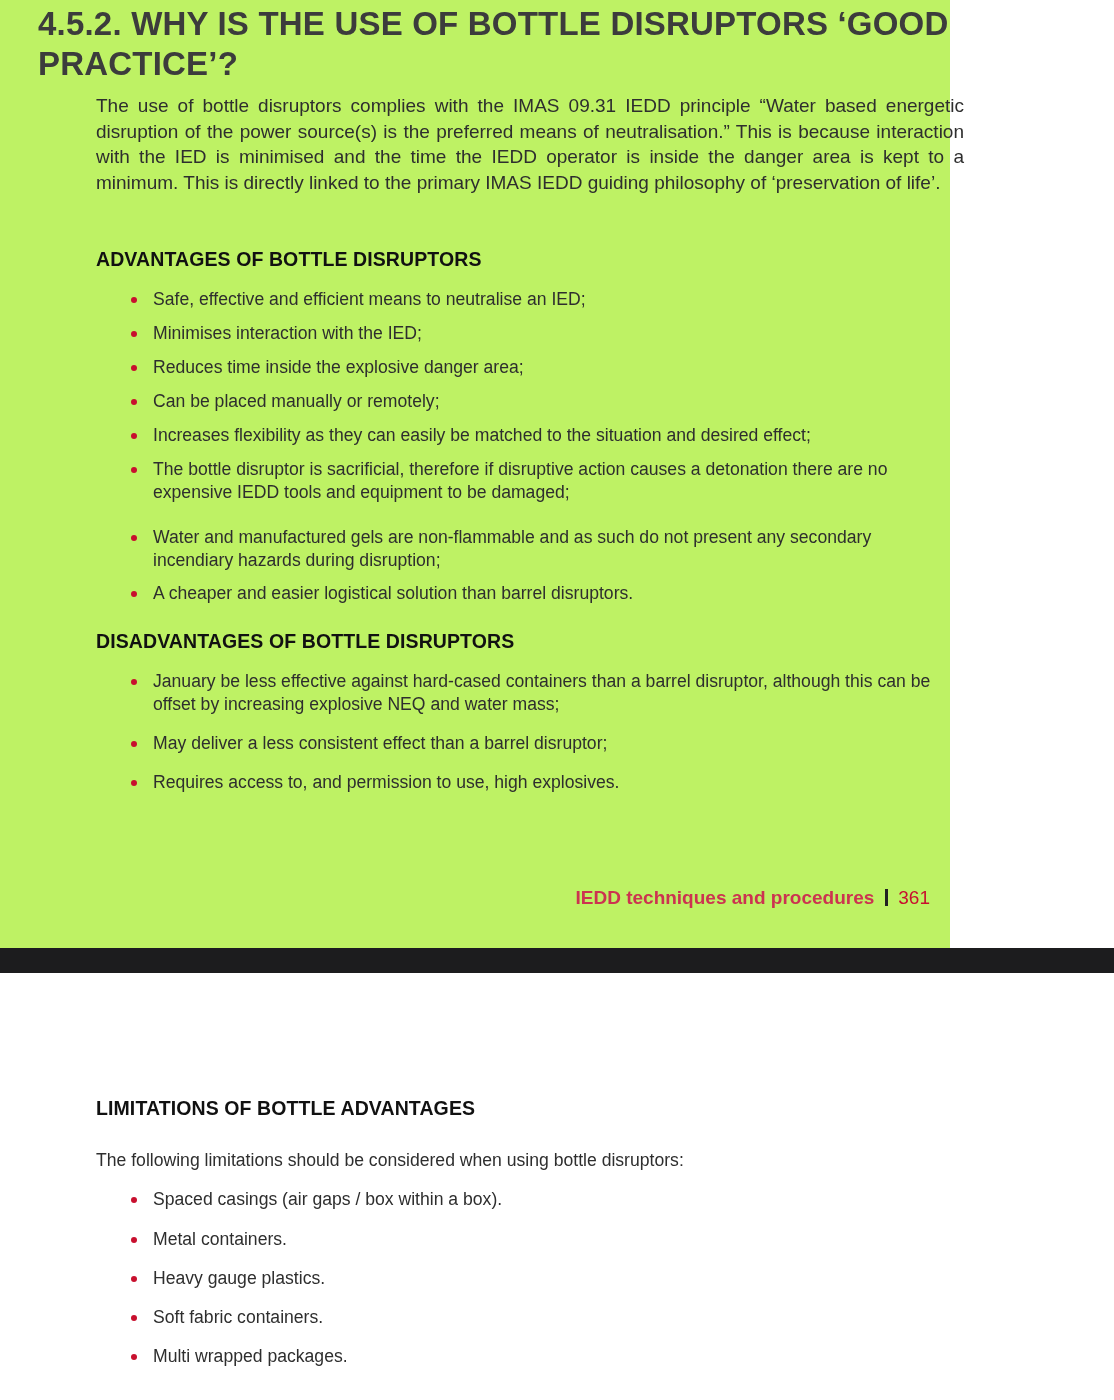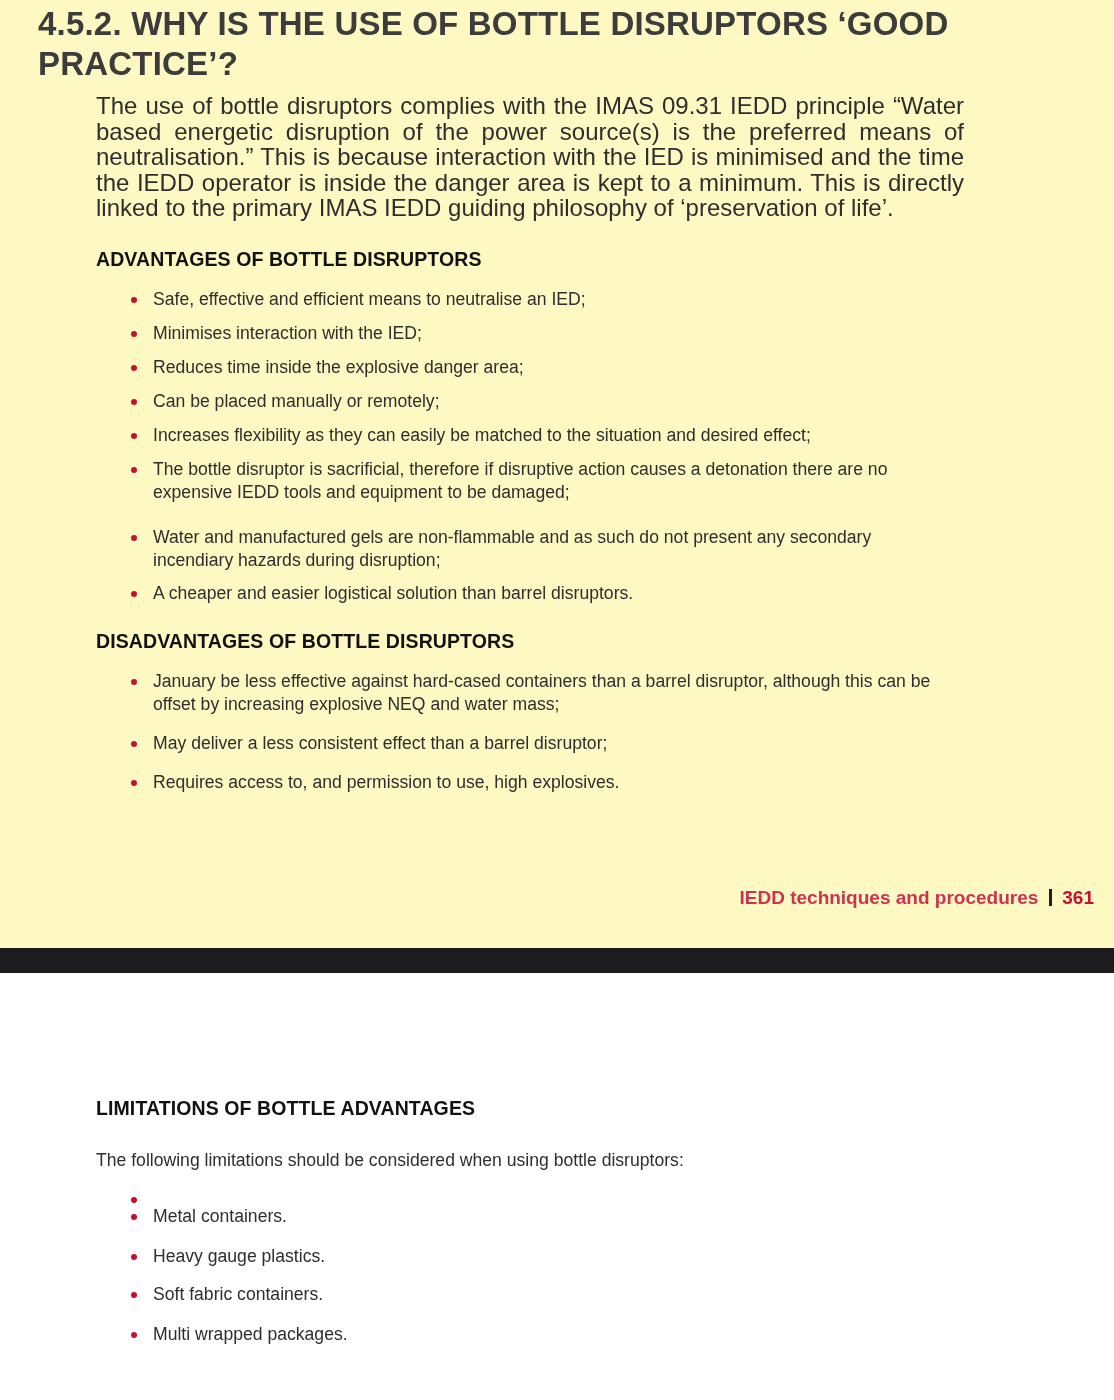--- a/index.html
+++ b/index.html
@@ -1,32 +1,32 @@
 <!DOCTYPE html>
 <html><head>
   <meta charset="utf-8">
   <style>
     * { margin: 0; padding: 0; box-sizing: border-box; }
     html, body { width: 1114px; height: 1400px; background: #ffffff; overflow: hidden; }
     body { position: relative; font-family: "Liberation Sans", sans-serif; color: #2a2a2a; }
 
-    .page-top { position: absolute; left: 0; top: 0; width: 1114px; height: 948px; background: #fef9c3; }
+    .page-top { position: absolute; left: 0; top: 0; width: 950px; height: 948px; background: #bef264; }
     .page-bottom { position: absolute; left: 0; top: 973px; width: 1114px; height: 427px; background: #fff; }
     .page-divider { position: absolute; left: 0; top: 948px; width: 1114px; height: 25px; background: #1c1c1e; }
 
     .section-heading {
       position: absolute; left: 38px; top: 4px; width: 960px;
       font-family: "Liberation Sans", sans-serif;
       font-weight: bold; font-size: 33px; line-height: 40px; color: #3c3c3c;
       letter-spacing: 0.2px;
     }
 
     .intro-paragraph {
       position: absolute; left: 96px; top: 93px; width: 868px;
-      font-size: 24px; line-height: 25.6px; color: #2e2e2e;
+      font-size: 19px; line-height: 25.6px; color: #2e2e2e;
       text-align: justify; text-align-last: left;
     }
 
     .sub-heading {
       position: absolute; left: 96px;
       font-weight: bold; font-size: 19.5px; line-height: 24px; color: #111;
       letter-spacing: 0.1px;
       text-align: center;
     }
 
@@ -39,21 +39,21 @@
       position: absolute; left: 1px; top: 9px; width: 6px; height: 6px;
       border-radius: 50%; background: #c8102e;
     }
 
     .footer {
       position: absolute; right: 20px; top: 886px;
       font-size: 19px; line-height: 24px; white-space: nowrap;
     }
     .footer .footer-title { color: #cc3350; font-weight: bold; }
     .footer .footer-sep { display: inline-block; width: 3px; height: 17px; background: #222; margin: 0 10px 0 11px; vertical-align: -2px; }
-    .footer .footer-page { color: #c8102e; font-weight: bold; }
+    .footer .footer-page { color: #c8102e; font-weight: normal; }
 
     .limits-intro {
       position: absolute; left: 96px; top: 1148px;
       font-size: 17.6px; line-height: 24px; color: #2e2e2e;
     }
   </style>
 </head>
 <body>
 
 <div class="page-top">
@@ -90,18 +90,18 @@
 
 <div class="page-divider"></div>
 
 <div class="page-bottom"></div>
 
 <h2 class="sub-heading" style="top:1096px;">LIMITATIONS OF BOTTLE ADVANTAGES</h2>
 
 <p class="limits-intro">The following limitations should be considered when using bottle disruptors:</p>
 
 <ul class="bullet-list" style="top:1188px;">
-  <li style="margin-bottom:17px;"><span class="bullet-dot"></span></li>
+  <li style="margin-bottom:17px;"><span class="bullet-dot"></span><span>Spaced casings (air gaps / box within a box).</span></li>
   <li style="margin-bottom:17px;"><span class="bullet-dot"></span><span>Metal containers.</span></li>
   <li style="margin-bottom:16px;"><span class="bullet-dot"></span><span>Heavy gauge plastics.</span></li>
   <li style="margin-bottom:17px;"><span class="bullet-dot"></span><span>Soft fabric containers.</span></li>
   <li><span class="bullet-dot"></span><span>Multi wrapped packages.</span></li>
 </ul>
 
 </body></html>

